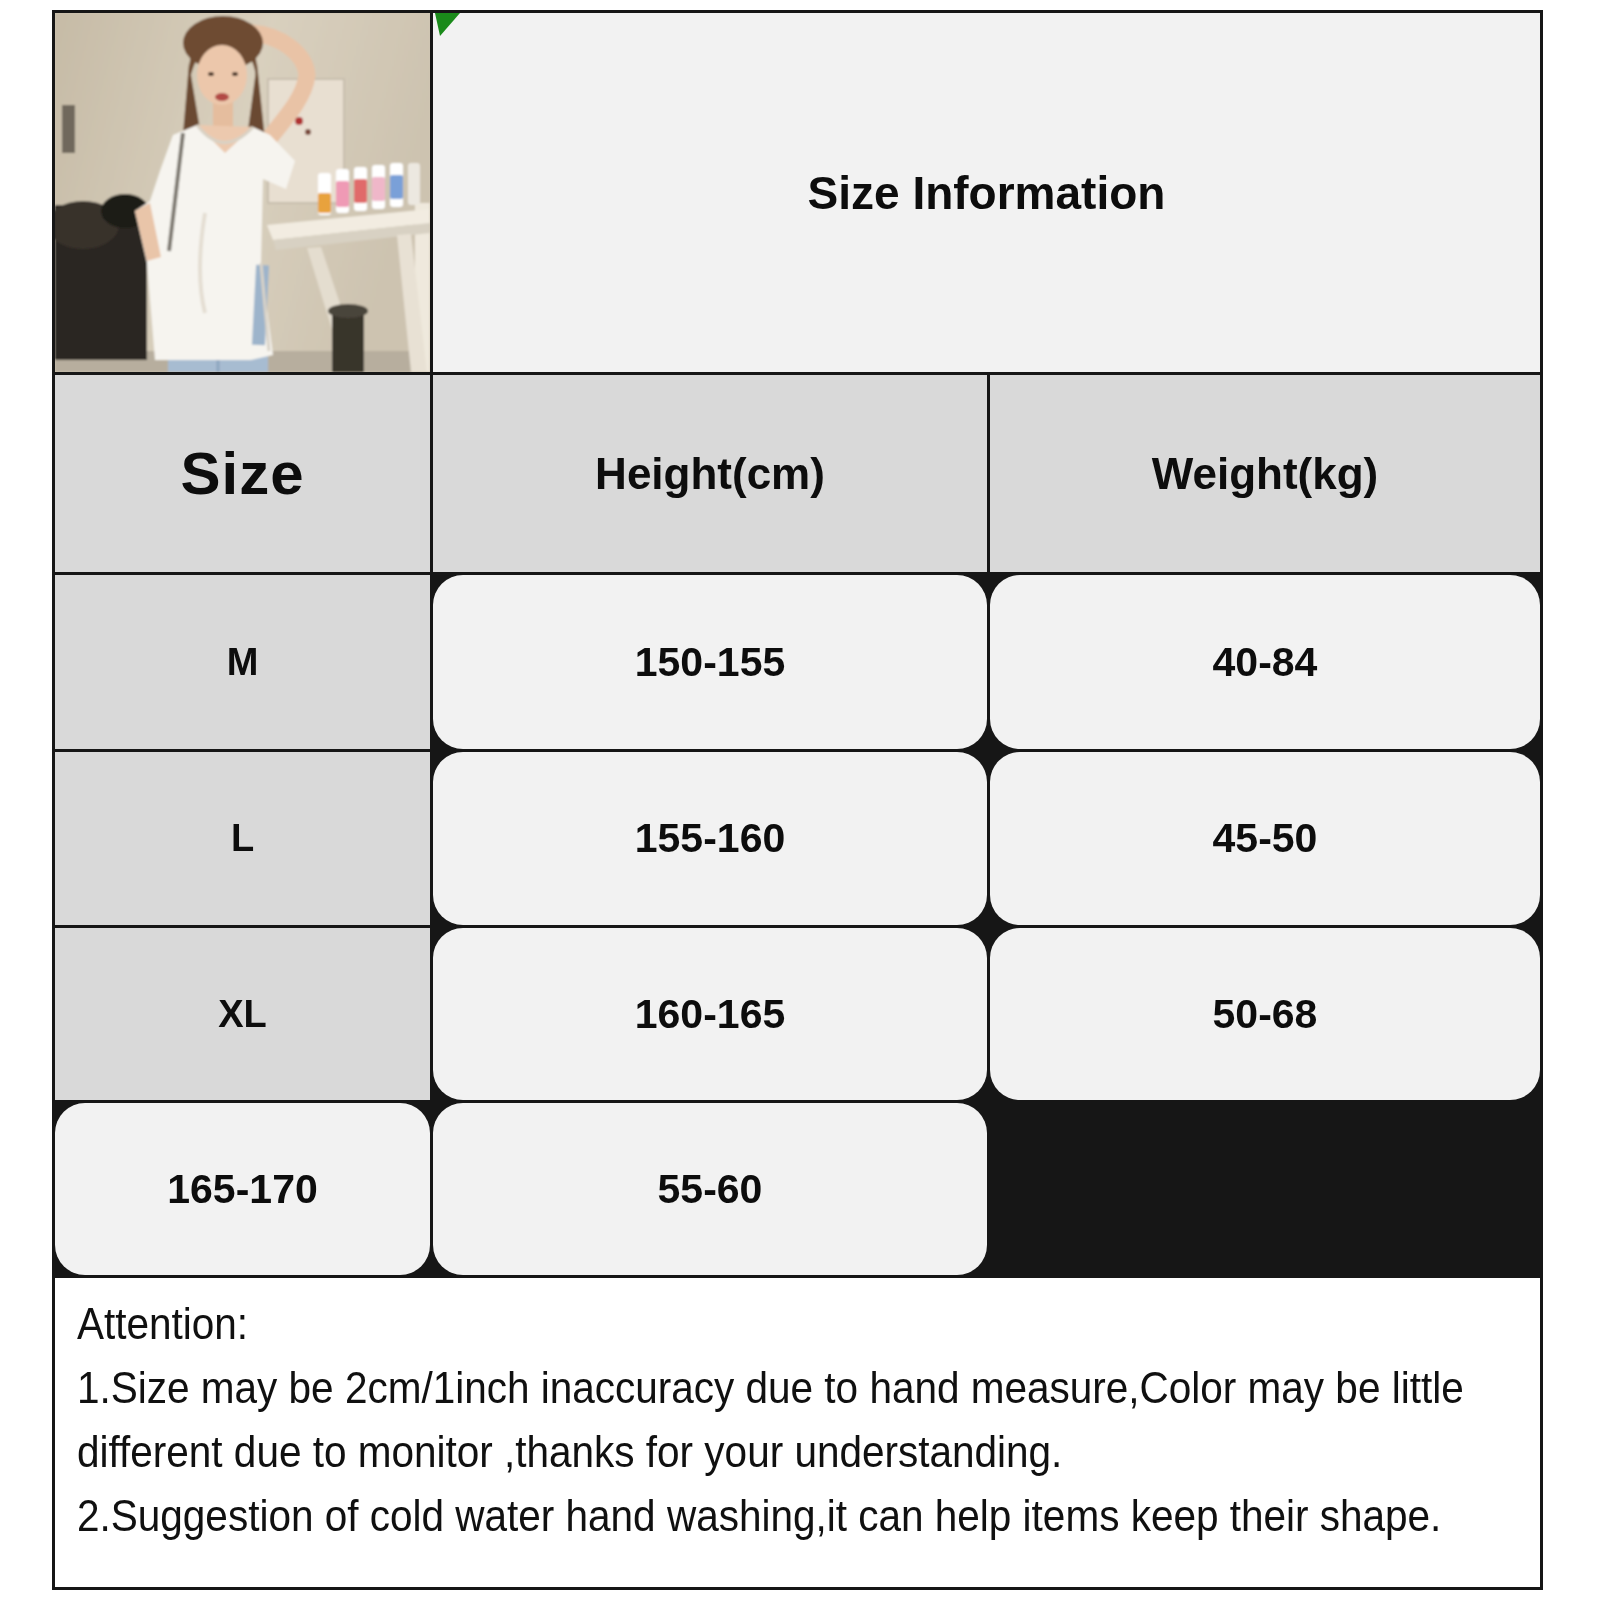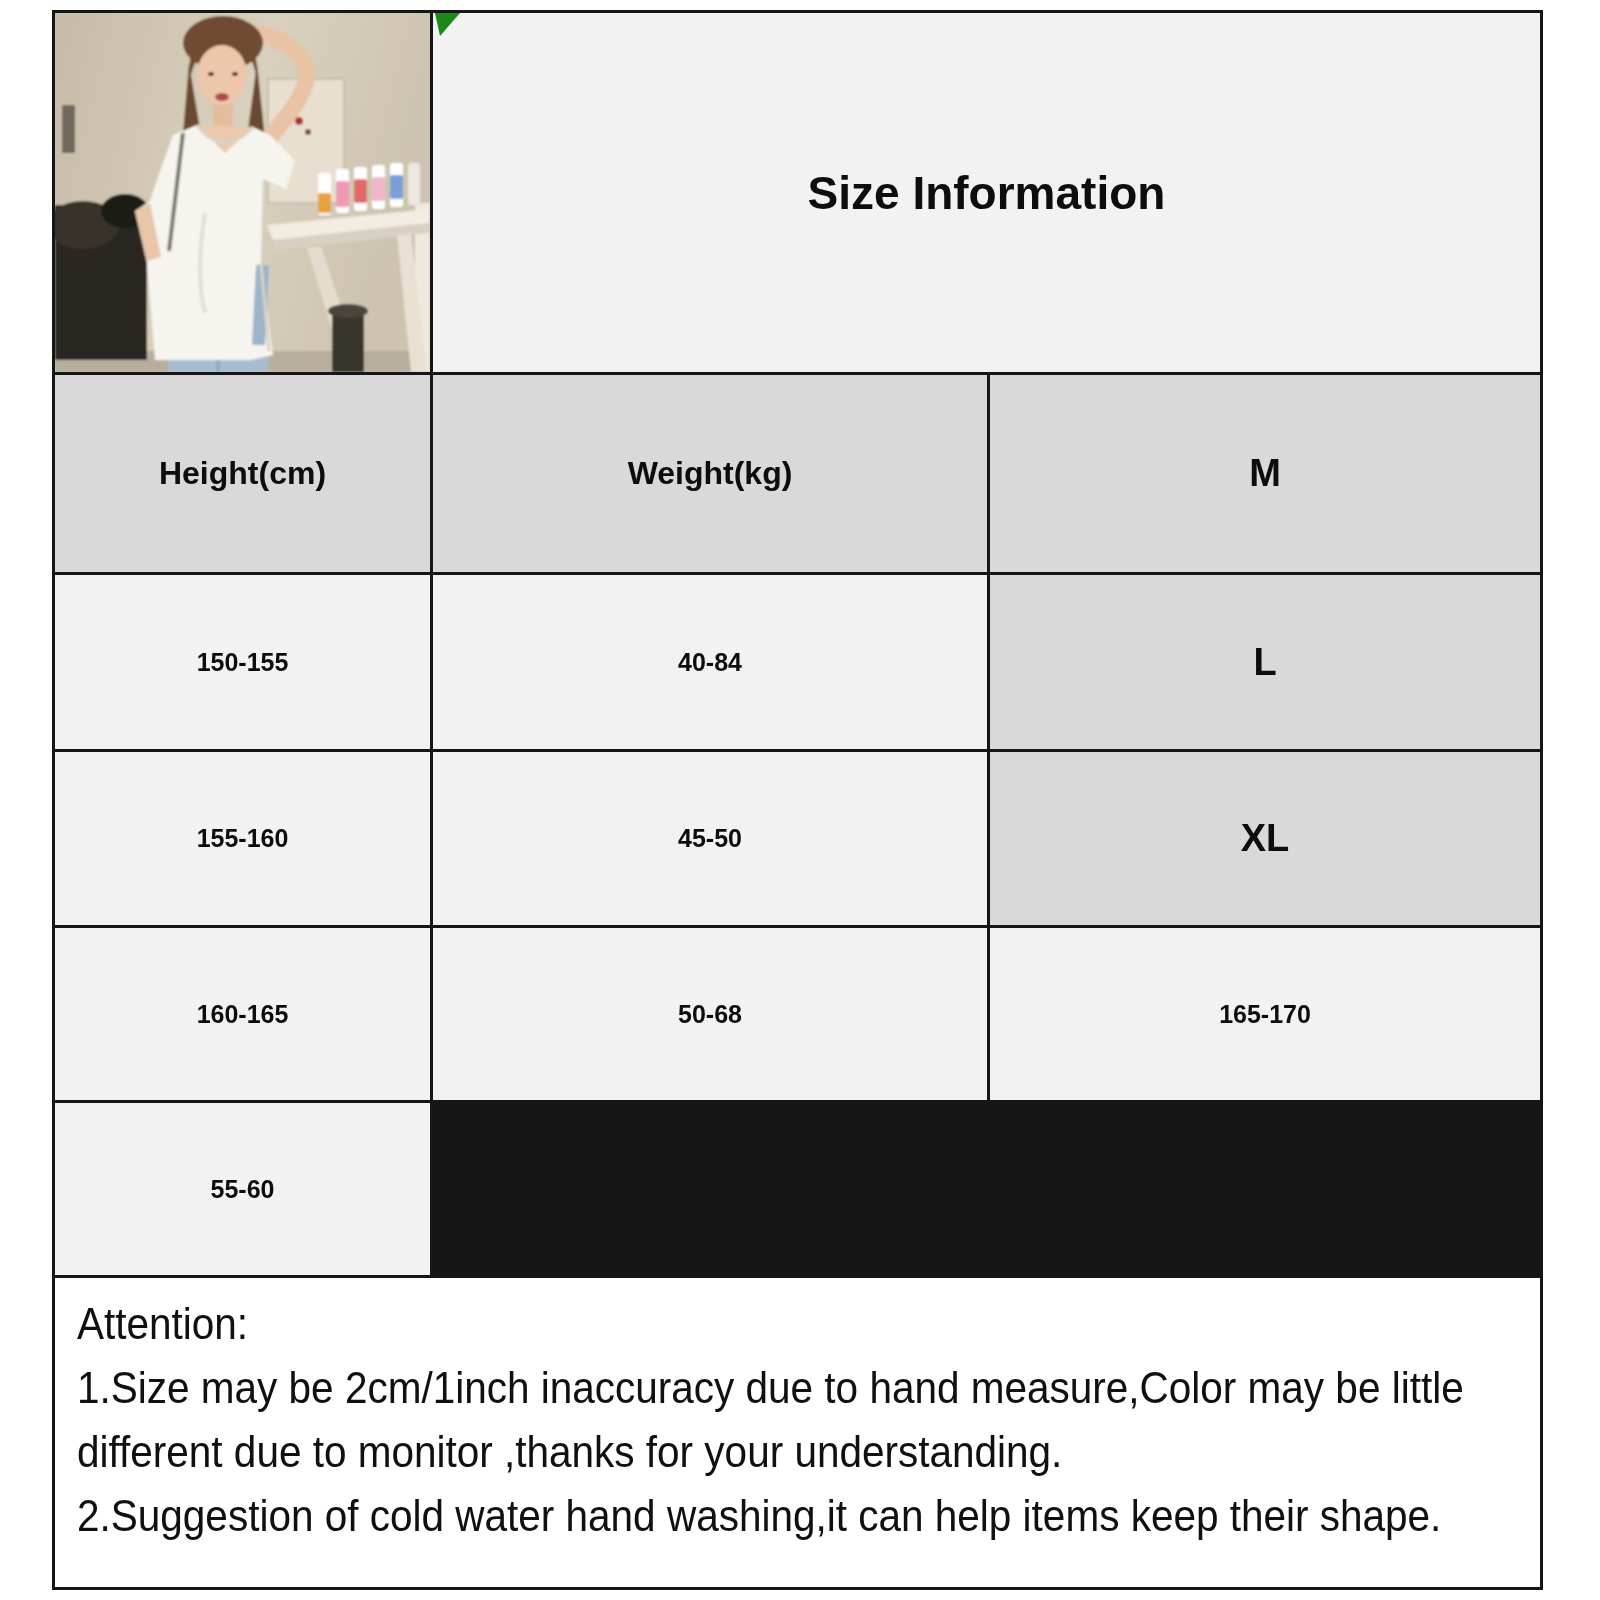--- a/index.html
+++ b/index.html
@@ -15,24 +15,24 @@
     grid-template-columns:375px 554px 550px;
     grid-template-rows:359px 197px 174px 173px 172px 172px 309px;
     gap:3px;
   }
   .cell{display:flex;align-items:center;justify-content:center;overflow:hidden;}
   .photo-cell{background:#cfc5b2;padding:0;}
   .photo-cell svg{display:block;width:100%;height:100%;}
   .title-cell{grid-column:2/4;background:#f2f2f2;position:relative;}
   .title-text{font-size:46px;font-weight:bold;}
   .corner-marker{position:absolute;left:2px;top:0;}
-  .head-cell{background:#d9d9d9;font-weight:bold;font-size:32px;}
+  .head-cell{background:#d9d9d9;font-weight:bold;font-size:44px;}
   .head-size{font-size:60px;letter-spacing:1px;}
   .label-cell{background:#d9d9d9;font-weight:bold;font-size:38px;}
-  .value-cell{background:#f2f2f2;font-weight:bold;font-size:25px;}
+  .value-cell{background:#f2f2f2;font-weight:bold;font-size:41px;border-radius:30px;}
   .attention-cell{
     grid-column:1/4;background:#ffffff;
     display:block;padding:14px 0 0 22px;
   }
   .attn-line{
     font-size:45px;line-height:64px;white-space:nowrap;
     transform:scaleX(0.9);transform-origin:0 50%;color:#101010;
   }
 </style>
 </head>
@@ -112,20 +112,21 @@
     </svg>
   </div>
 
   <div class="cell title-cell">
     <svg class="corner-marker" width="28" height="26">
       <polygon points="0,0 25,0 5,23" fill="#1a8a1a"></polygon>
     </svg>
     <span class="title-text">Size Information</span>
   </div>
 
+  <div class="cell head-cell head-size">Size</div>
   <div class="cell head-cell">Height(cm)</div>
   <div class="cell head-cell">Weight(kg)</div>
 
   <div class="cell label-cell">M</div>
   <div class="cell value-cell">150-155</div>
   <div class="cell value-cell">40-84</div>
 
   <div class="cell label-cell">L</div>
   <div class="cell value-cell">155-160</div>
   <div class="cell value-cell">45-50</div>

